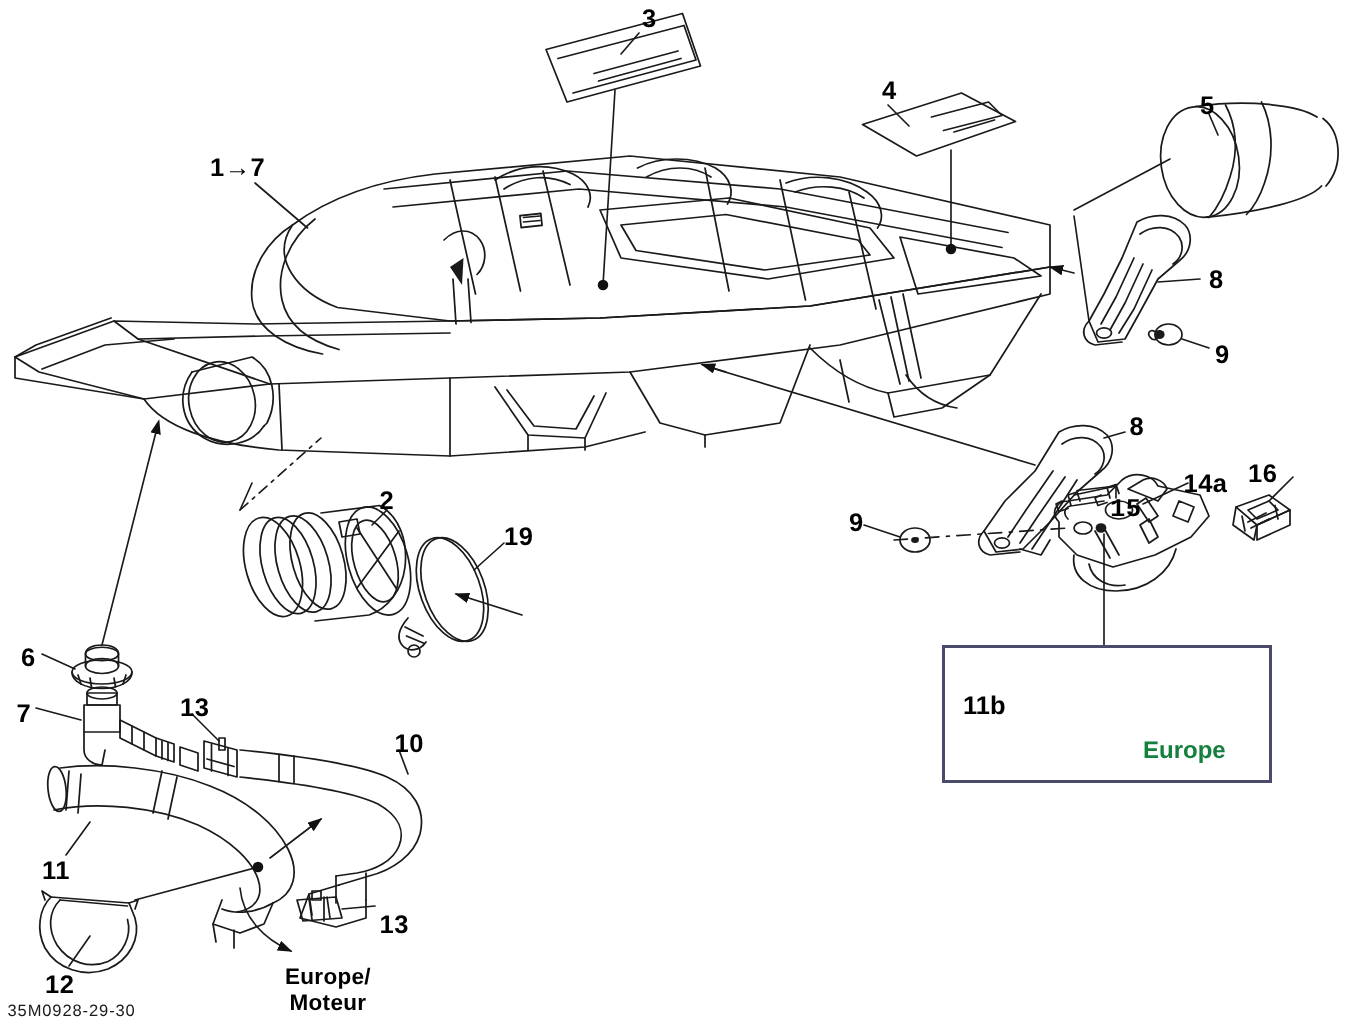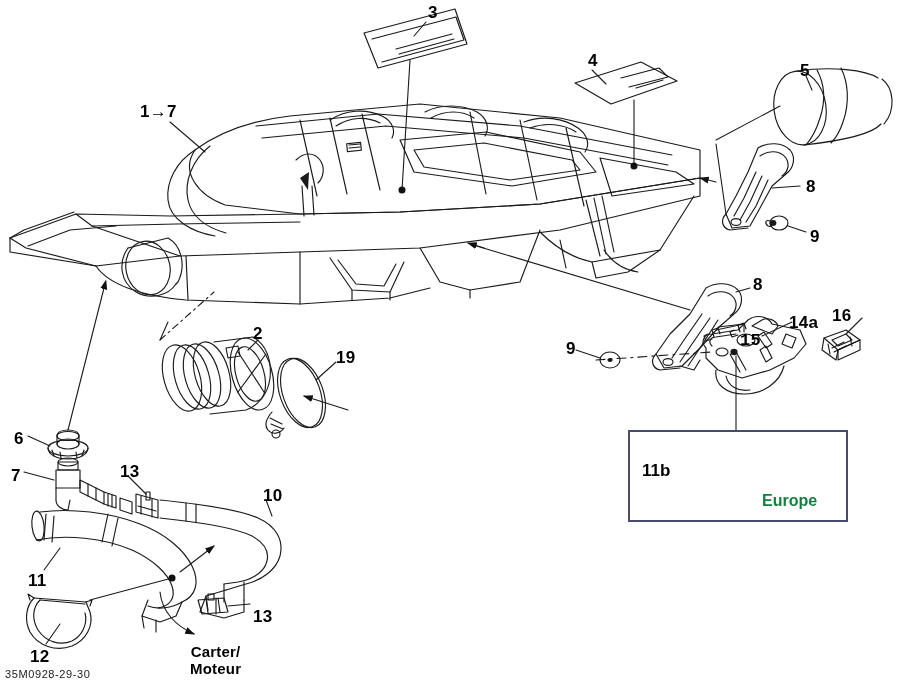--- a/index.html
+++ b/index.html
@@ -449,18 +449,18 @@
   <div class="callout" style="left:263px; top:487px;">10</div>
   <div class="callout" style="left:28px; top:572px;">11</div>
   <div class="callout" style="left:30px; top:648px;">12</div>
   <div class="callout" style="left:120px; top:463px;">13</div>
   <div class="callout" style="left:253px; top:608px;">13</div>
   <div class="callout" style="left:789px; top:314px;">14a</div>
   <div class="callout" style="left:740px; top:332px;font-family:Liberation Mono, monospace;">15</div>
   <div class="callout" style="left:832px; top:307px;">16</div>
   <div class="callout" style="left:336px; top:349px;">19</div>
 
-  <div class="text-label center" style="left:190px; top:643px;">Carter/
+  <div class="text-label center" style="left:190px; top:643px;">Europe/
 Moteur</div>
 
   <div class="footer-code">35M0928-29-30</div>
 
 </div>
 
 </body></html>

